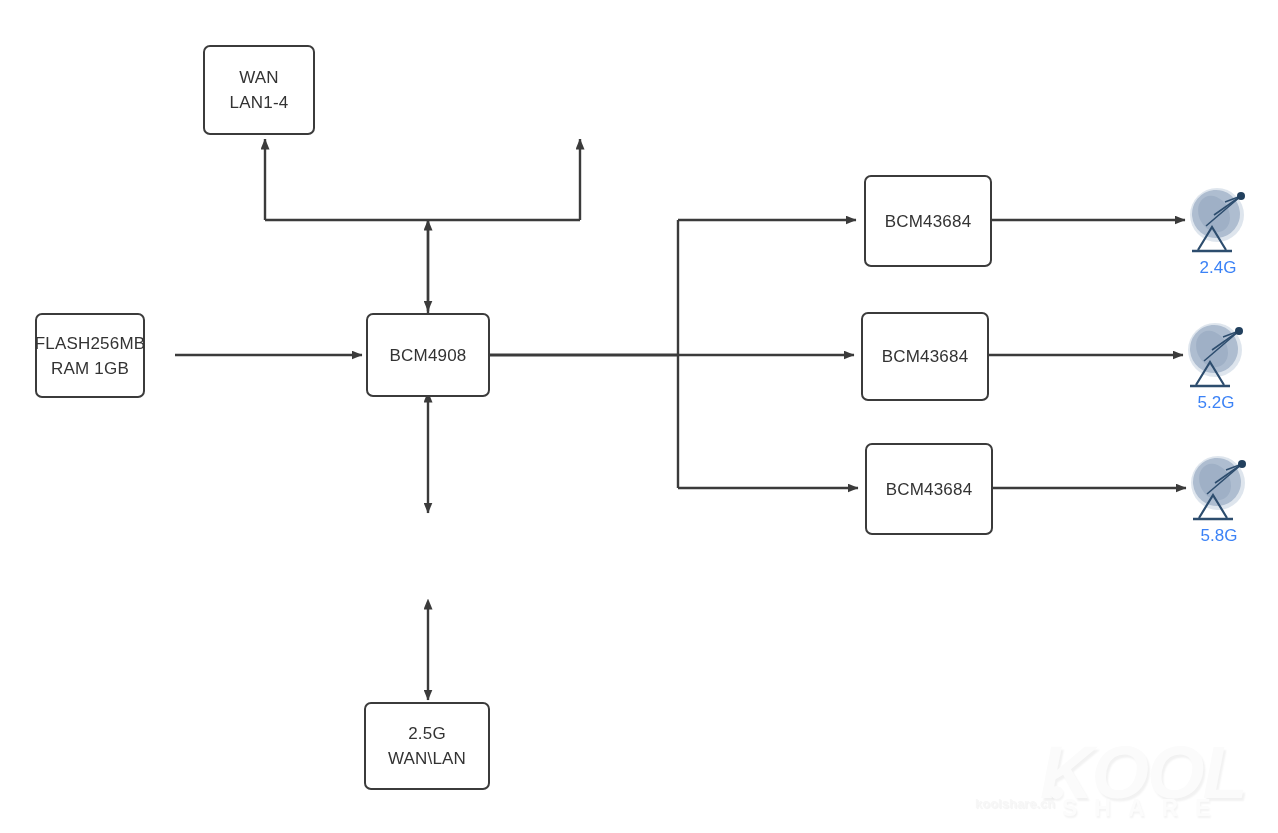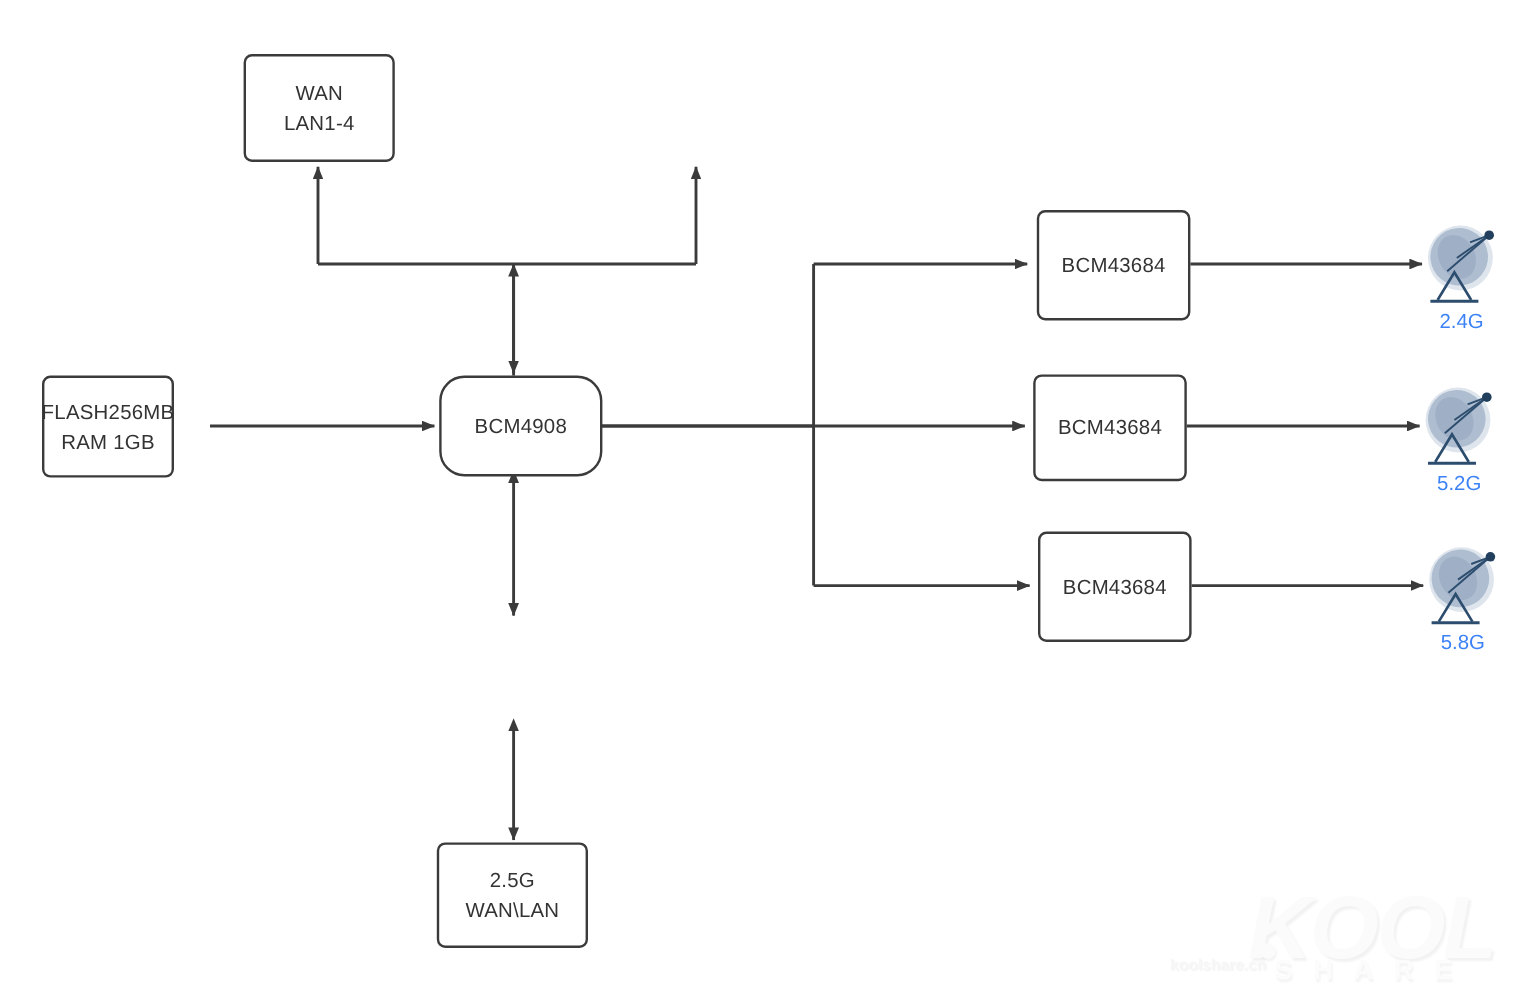--- a/index.html
+++ b/index.html
@@ -156,32 +156,32 @@
       <path d="M989,355 L1183,355" marker-end="url(#arr)"></path>
       <path d="M993,488 L1186,488" marker-end="url(#arr)"></path>
     </g>
 
     <g stroke="#3b3b3b" fill="none" stroke-width="2.4">
       <path d="M428,402 L428,513" marker-end="url(#arr)" marker-start="url(#arrStart)"></path>
       <path d="M428,609 L428,700" marker-end="url(#arr)" marker-start="url(#arrStart)"></path>
     </g>
   </svg>
 
-  <div class="node" style="left:203px; top:45px; width:126px; height:90px;">
+  <div class="node" style="left:203px; top:45px; width:112px; height:90px;">
     <span class="node-label">WAN
 LAN1-4</span>
   </div>
 
 
   <div class="node" style="left:35px; top:313px; width:110px; height:85px;">
     <span class="node-label">FLASH256MB
 RAM 1GB</span>
   </div>
 
-  <div class="node" style="left:366px; top:313px; width:136px; height:84px;border-radius:21px;">
+  <div class="node" style="left:366px; top:313px; width:124px; height:84px;">
     <span class="node-label">BCM4908</span>
   </div>
 
 
   <div class="node" style="left:364px; top:702px; width:126px; height:88px;justify-content:center;">
     <span class="node-label">2.5G
 WAN\LAN</span>
   </div>
 
   <div class="node" style="left:864px; top:175px; width:128px; height:92px;">

